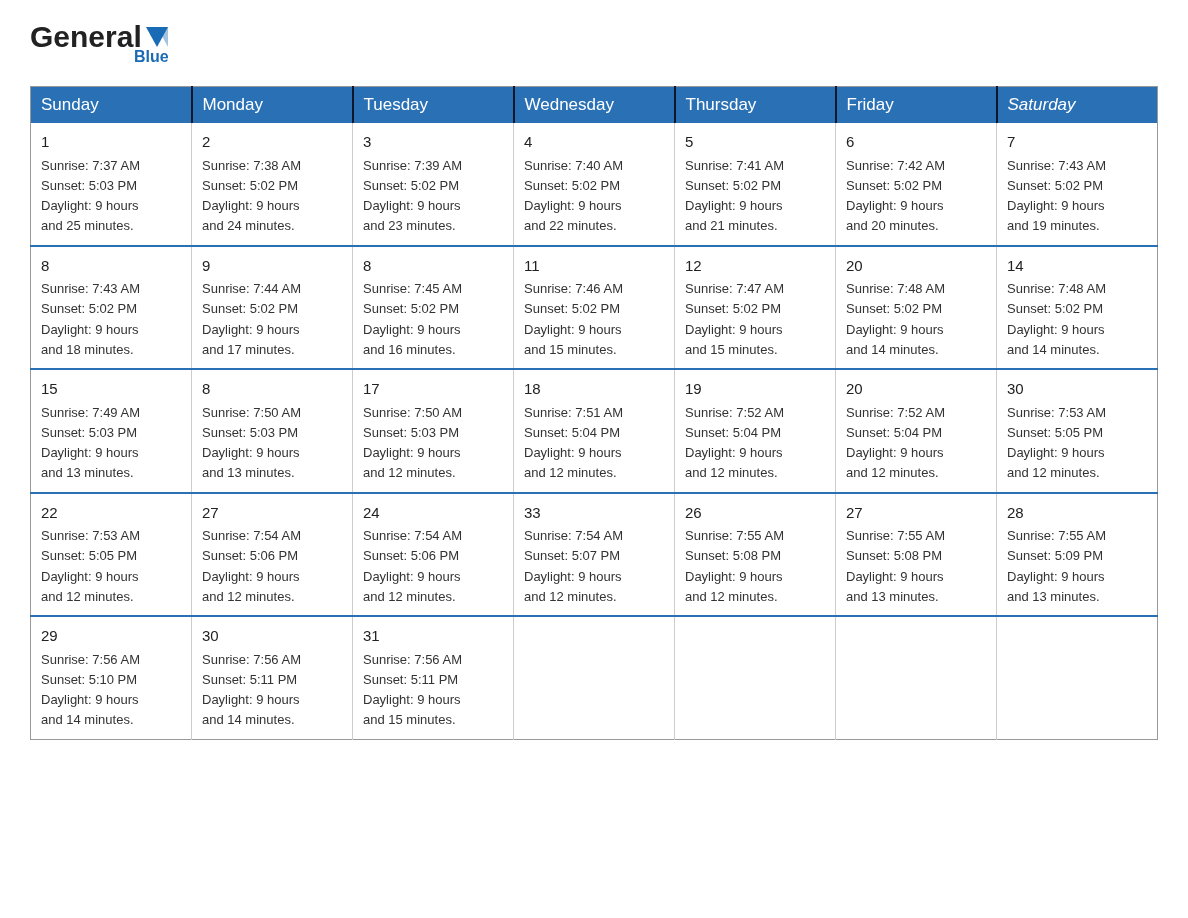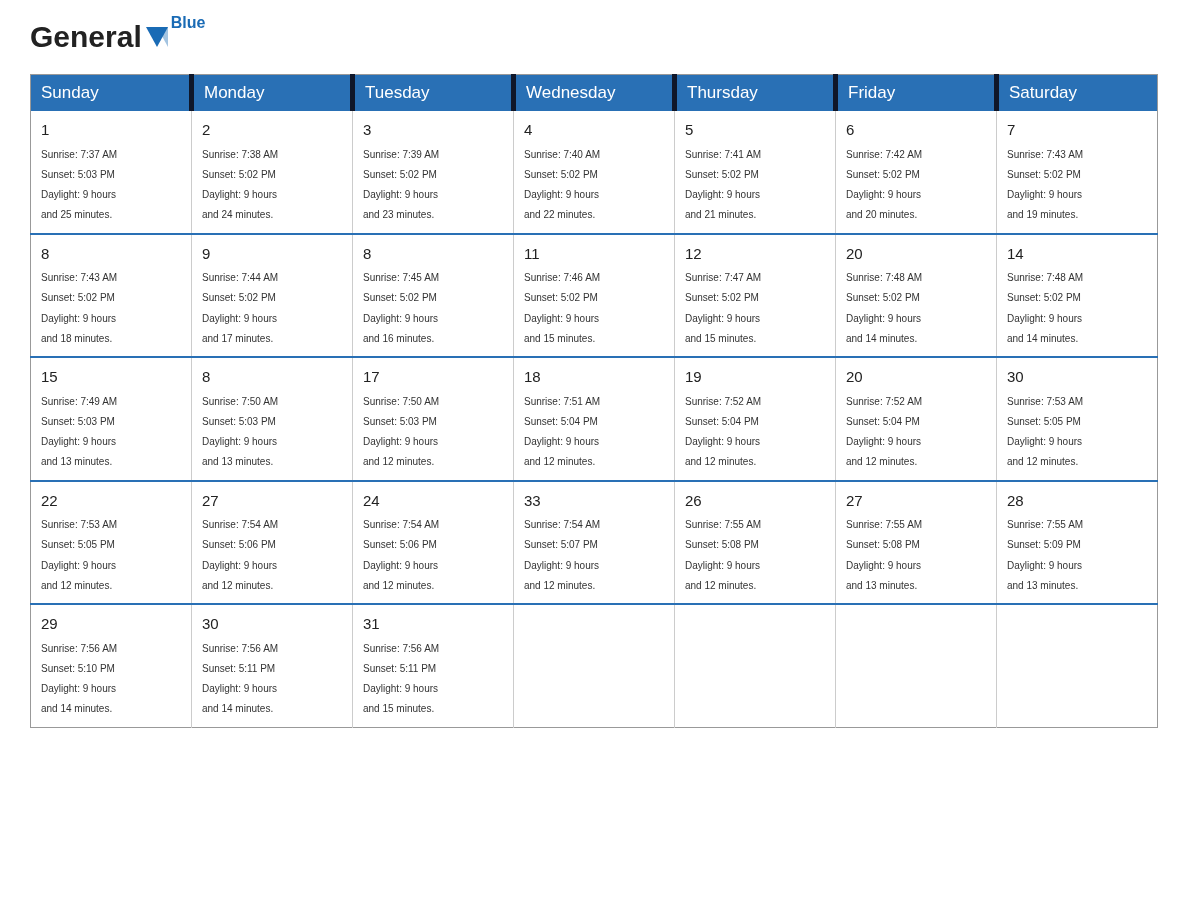--- a/index.html
+++ b/index.html
@@ -11,22 +11,22 @@
       min-height: 918px;
     }
     .header {
       display: flex;
       justify-content: space-between;
       align-items: flex-start;
       margin-bottom: 20px;
     }
     .logo {
       display: flex;
-      flex-direction: row;
-      align-items: flex-start;
+      flex-direction: column;
+      align-items: flex-end;
     }
     .title-block {
       text-align: right;
     }
     .month-title {
       font-size: 52px;
       font-weight: bold;
       color: #222;
       line-height: 1.1;
     }
@@ -40,24 +40,25 @@
       border-collapse: collapse;
       border: 1px solid #999;
     }
     .calendar th {
       background-color: #2970b5;
       color: #fff;
       font-size: 17px;
       font-weight: normal;
       padding: 8px 10px;
       text-align: left;
-      border-right: 5px solid #0f172a;
+      border-right: 2px solid #0f172a;
     }
     .calendar th:last-child {
       border-right: none;
+      font-style: italic;
     }
     .calendar td {
       vertical-align: top;
       padding: 8px 10px;
       border-right: 1px solid #ccc;
       border-bottom: 2px solid #2970b5;
       width: calc(100% / 7);
       font-size: 13.5px;
       color: #333;
       line-height: 1.5;
@@ -70,21 +71,21 @@
       margin-top: 35px;
     }
     .day-number {
       font-size: 15px;
       font-weight: normal;
       color: #222;
       display: block;
       margin-bottom: 2px;
     }
     .day-info {
-      font-size: 10px;
+      font-size: 13px;
       color: #333;
       line-height: 1.55;
     }
     .empty {
       background: #fff;
     }
   </style>
 </head>
 <body>
 

